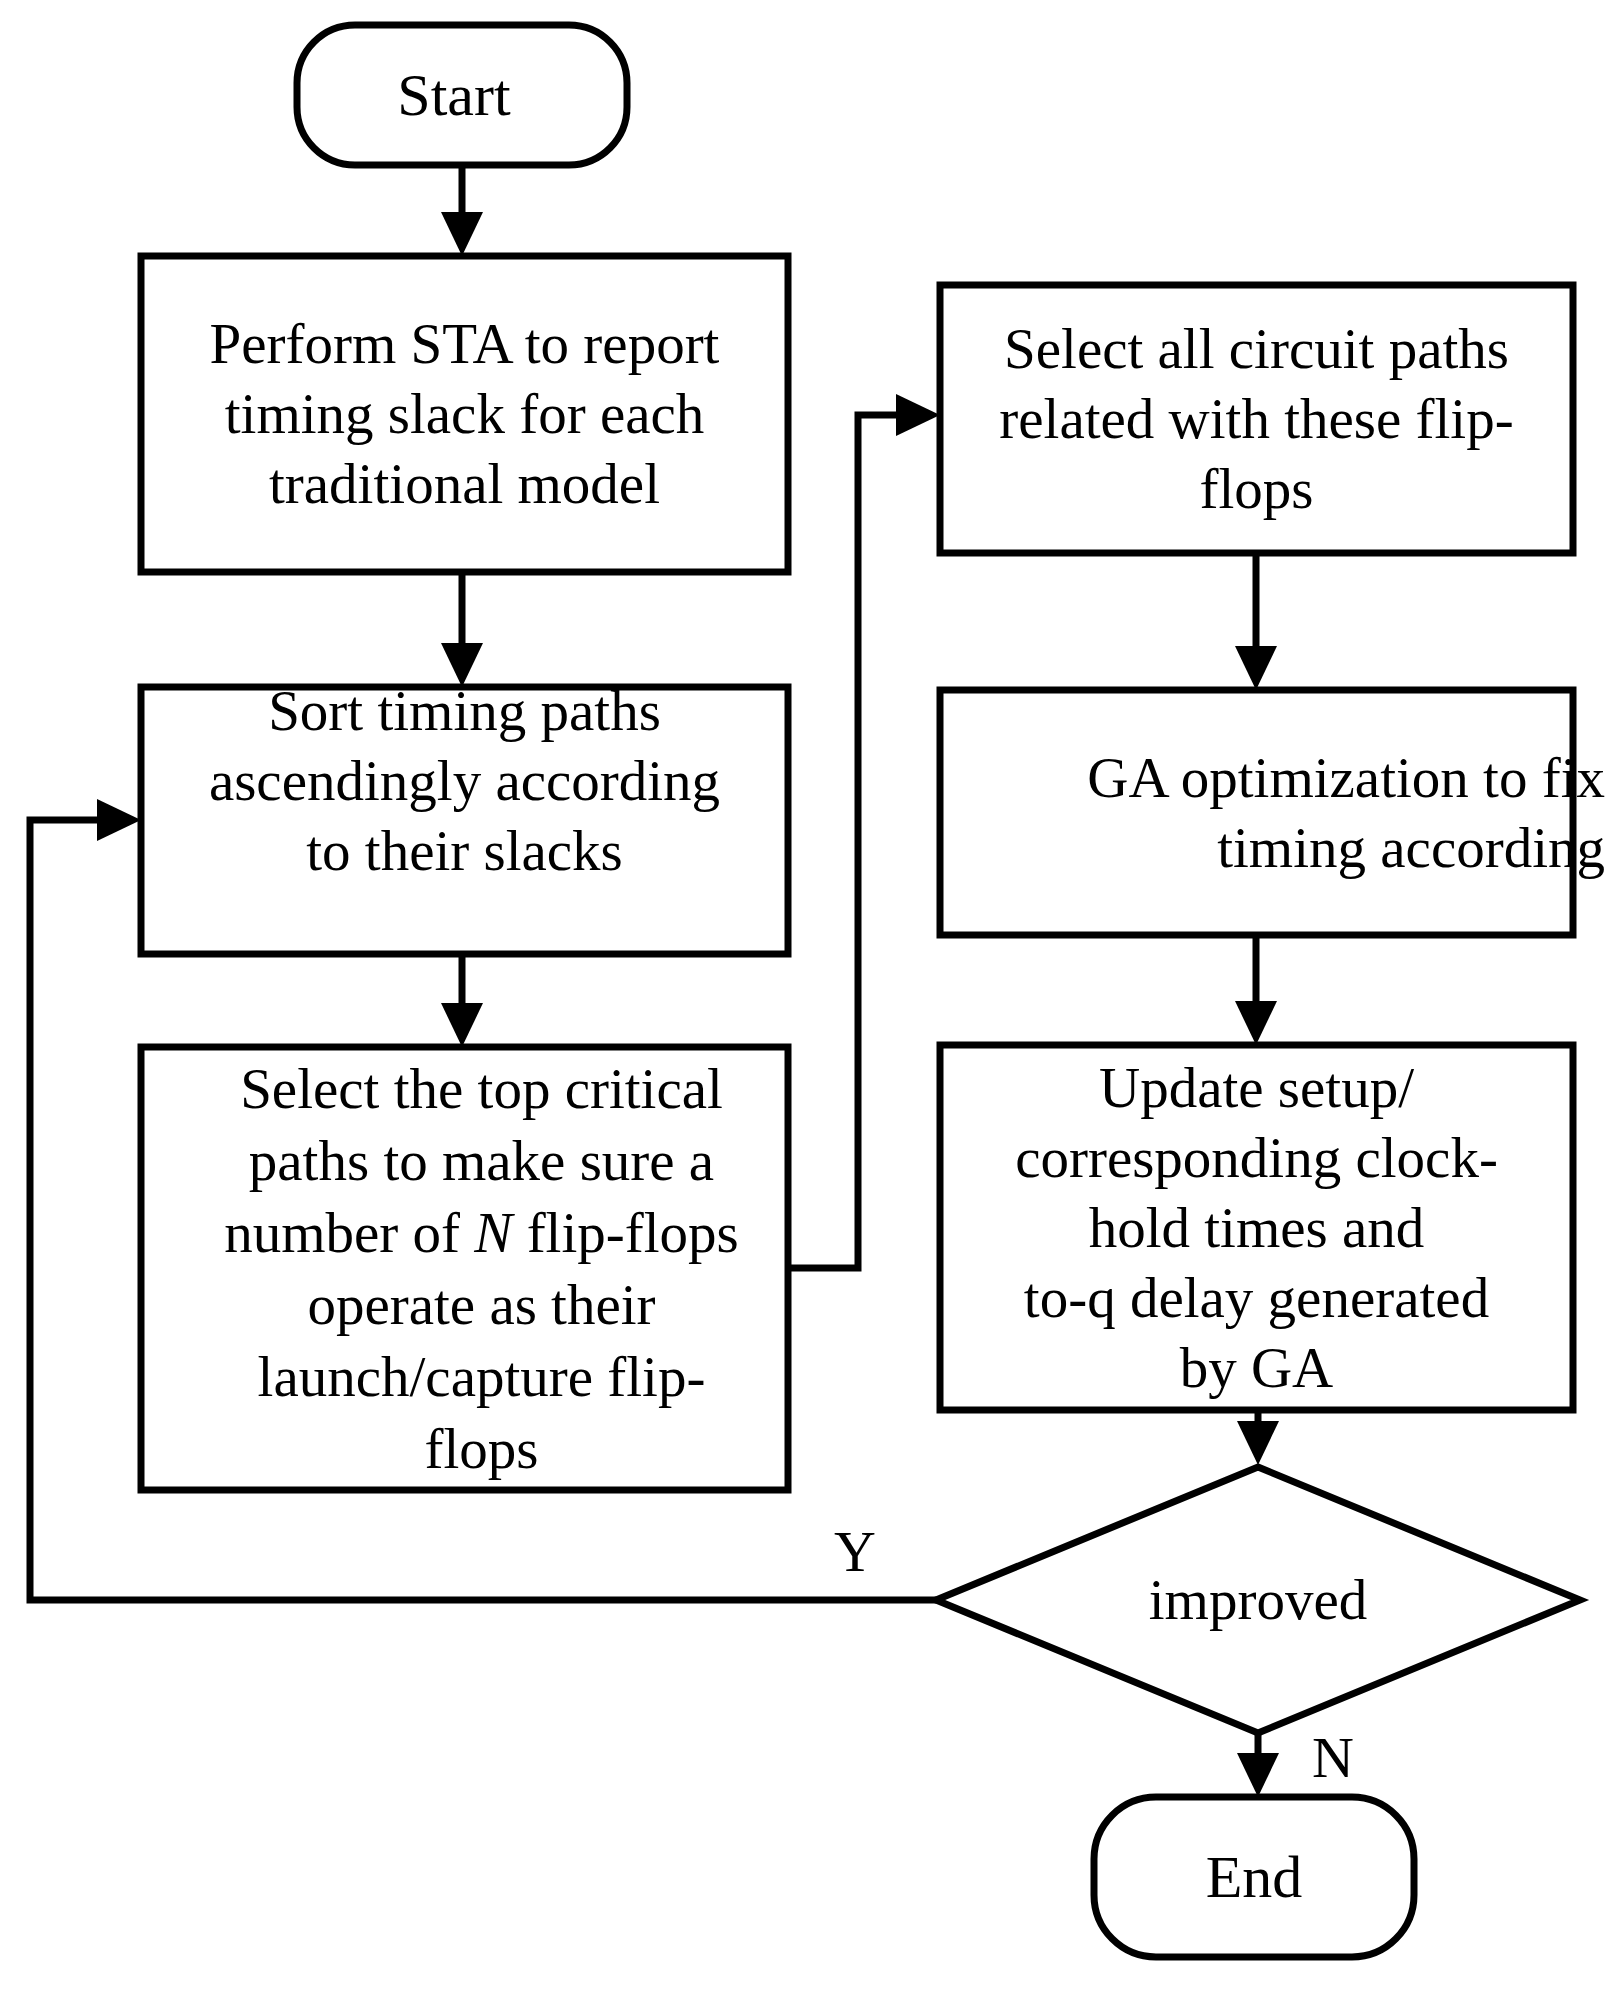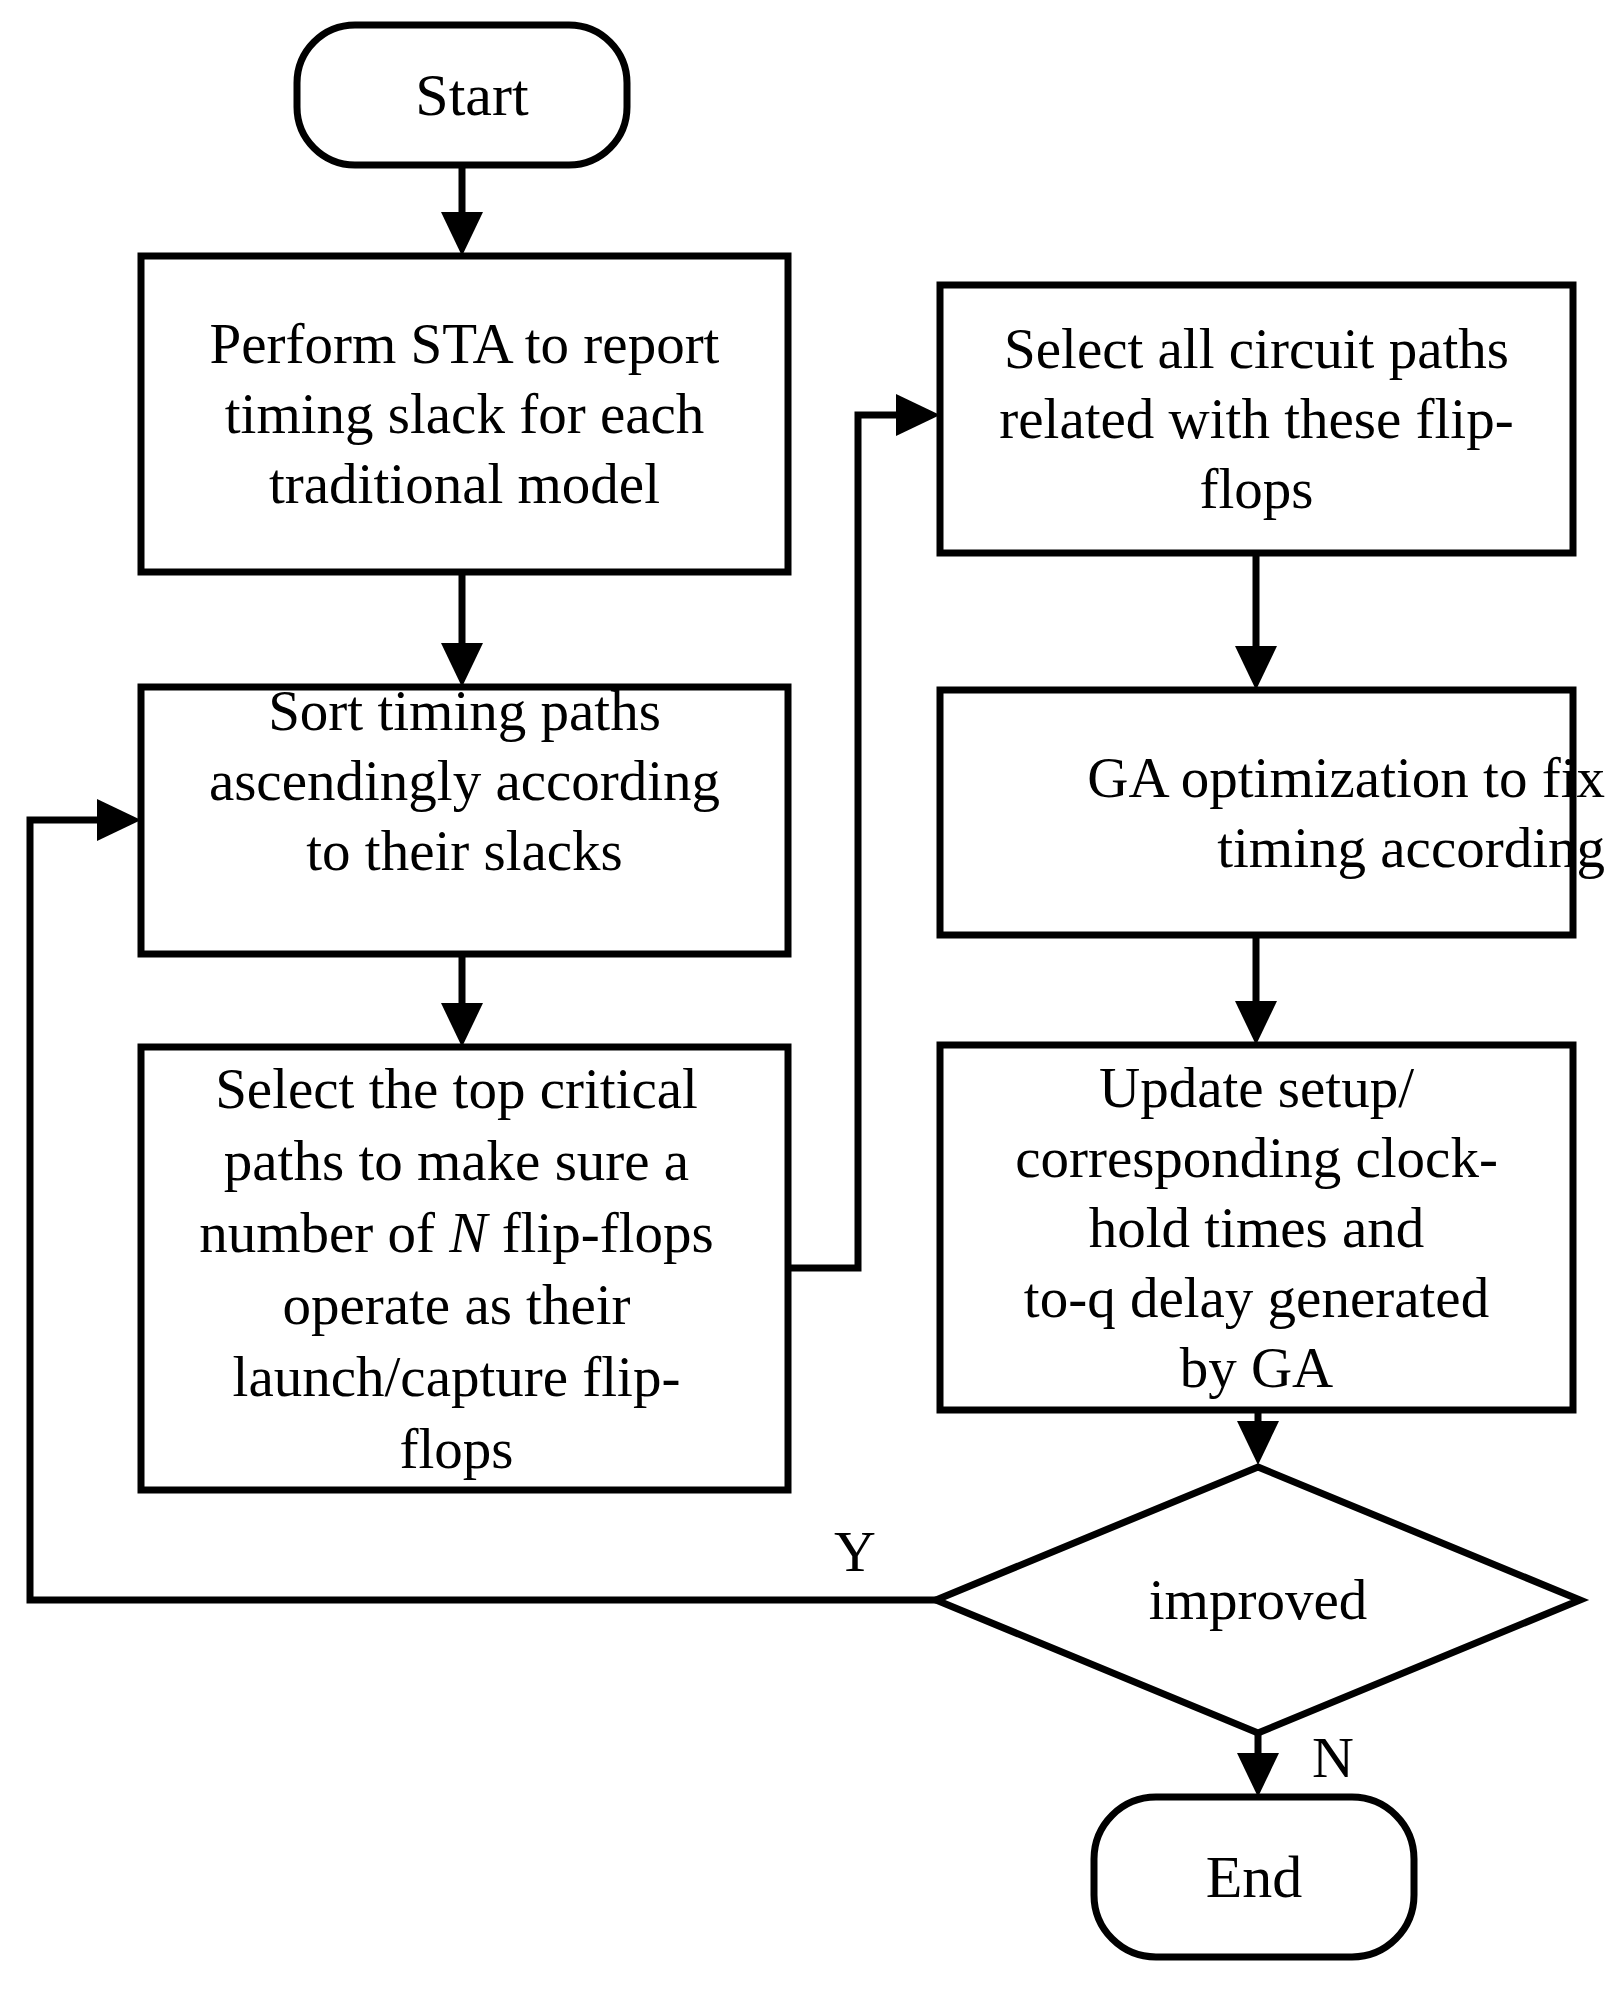--- a/index.html
+++ b/index.html
@@ -88,37 +88,37 @@
       <line class="shape thick" x1="1258" y1="1733" x2="1258" y2="1755"></line>
       <polygon class="arrowhead" points="1258,1797 1237,1753 1279,1753"></polygon>
     </g>
 
     <g>
       <path class="shape thick" d="M936 1600 H30 V820 H97" stroke-linejoin="miter"></path>
       <polygon class="arrowhead" points="141,820 97,799 97,841"></polygon>
     </g>
   </svg>
 
-  <div class="txt terminator-label" style="left:307px;top:25px;width:330px;height:140px;">
+  <div class="txt terminator-label" style="left:289px;top:25px;width:330px;height:140px;">
     <div class="line">Start</div>
   </div>
 
   <div class="txt" style="left:141px;top:256px;width:647px;height:316px;text-align:center;">
     <div class="line">Perform STA to report</div>
     <div class="line">timing slack for each</div>
     <div class="line">traditional model</div>
   </div>
 
   <div class="txt" style="left:141px;top:647px;width:647px;height:267px;">
     <div class="line">Sort timing paths</div>
     <div class="line">ascendingly according</div>
     <div class="line">to their slacks</div>
   </div>
 
-  <div class="txt tight" style="left:133px;top:1047px;width:647px;height:443px;">
+  <div class="txt tight" style="left:158px;top:1047px;width:647px;height:443px;">
     <div class="line">Select the top critical</div>
     <div class="line">paths to make sure a</div>
     <div class="line"><span>number of </span><em>N</em><span> flip-flops</span></div>
     <div class="line">operate as their</div>
     <div class="line">launch/capture flip-</div>
     <div class="line">flops</div>
   </div>
 
   <div class="txt" style="left:940px;top:285px;width:633px;height:268px;text-align:center;">
     <div class="line">Select all circuit paths</div>

